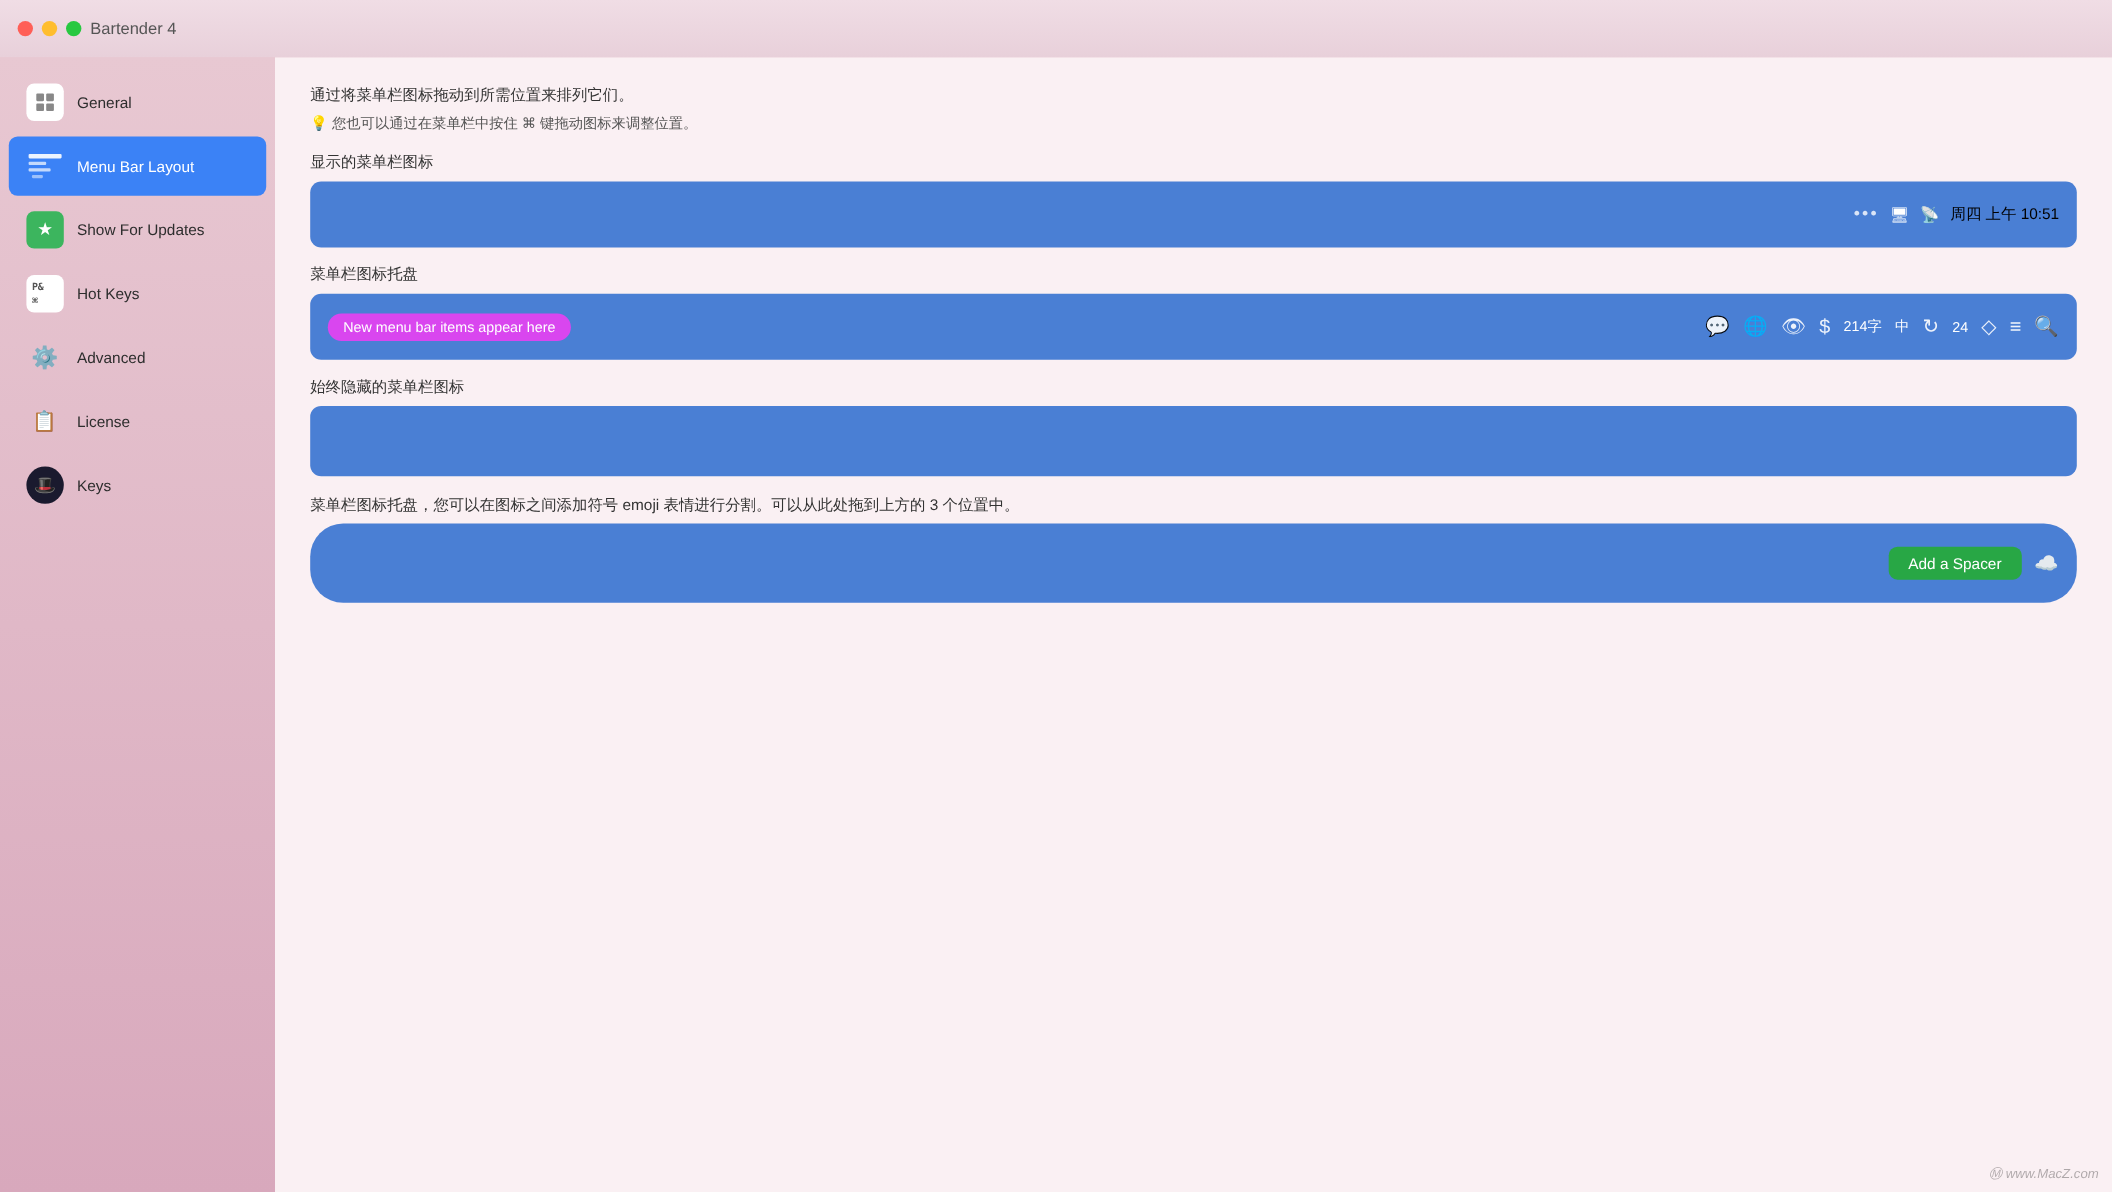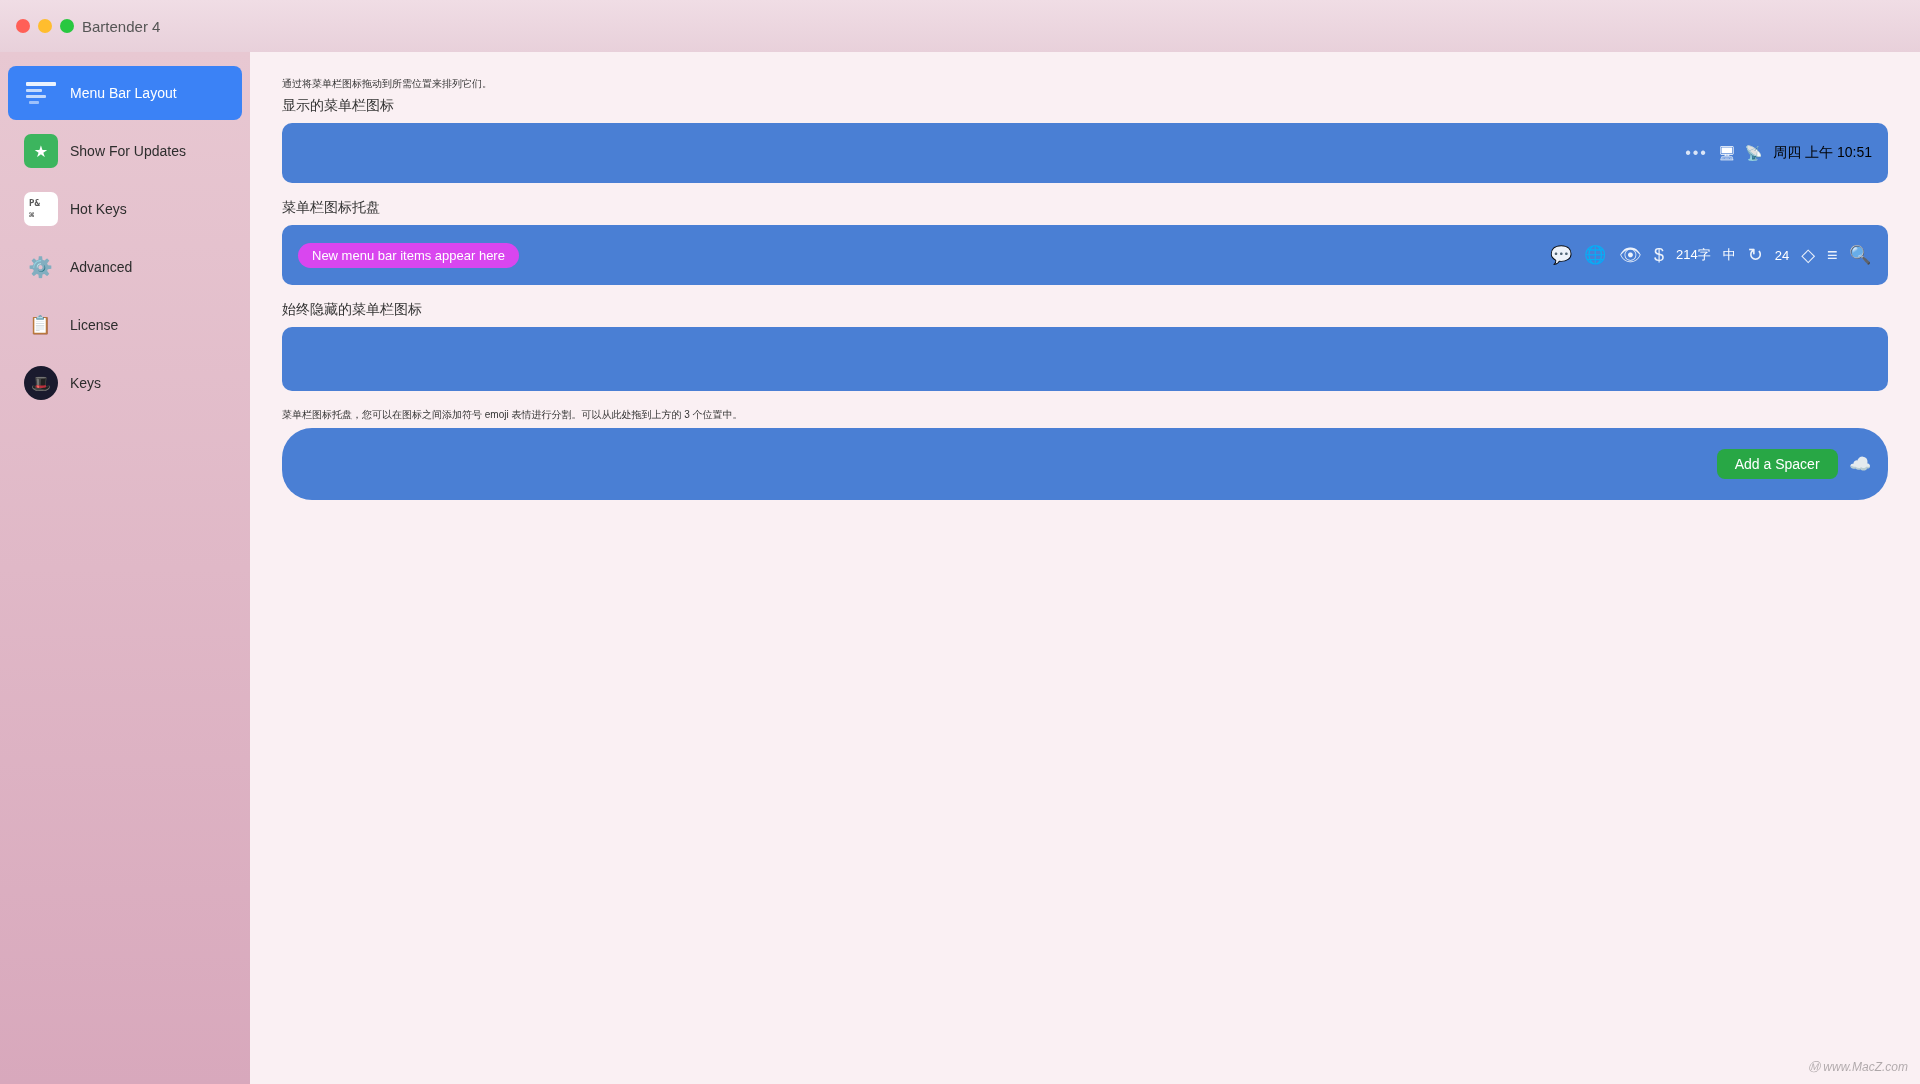--- a/index.html
+++ b/index.html
@@ -89,21 +89,21 @@
 
     
     .content {
       flex: 1;
       background: #faf0f3;
       padding: 24px 32px;
       overflow-y: auto;
     }
 
     .instruction-text {
-      font-size: 10px;
+      font-size: 14px;
       color: #333;
       margin-bottom: 6px;
       line-height: 1.5;
     }
     .instruction-note {
       font-size: 13px;
       color: #555;
       margin-bottom: 18px;
     }
 
@@ -297,20 +297,31 @@
   </div>
   <div class="title-bar-title">
     <span>Bartender</span><span> 4</span>
   </div>
 </div>
 
 <div class="app-container">
 
   <div class="sidebar">
 
+    <div class="sidebar-item">
+      <div class="icon-general">
+        <svg width="20" height="20" viewBox="0 0 20 20" fill="none">
+          <rect x="2" y="2" width="7" height="7" rx="1" fill="#888"></rect>
+          <rect x="11" y="2" width="7" height="7" rx="1" fill="#888"></rect>
+          <rect x="2" y="11" width="7" height="7" rx="1" fill="#888"></rect>
+          <rect x="11" y="11" width="7" height="7" rx="1" fill="#888"></rect>
+        </svg>
+      </div>
+      <span class="sidebar-label">General</span>
+    </div>
 
     <div class="sidebar-item active">
       <div class="icon-menubar">
         <svg width="34" height="34" viewBox="0 0 34 34">
           <rect x="2" y="6" width="30" height="4" rx="1" fill="white" opacity="0.9"></rect>
           <rect x="2" y="13" width="16" height="3" rx="1" fill="white" opacity="0.7"></rect>
           <rect x="2" y="19" width="20" height="3" rx="1" fill="white" opacity="0.7"></rect>
           <rect x="5" y="25" width="10" height="3" rx="1" fill="white" opacity="0.5"></rect>
         </svg>
       </div>
@@ -348,20 +359,21 @@
     <div class="sidebar-item">
       <div class="icon-about">🎩</div>
       <span class="sidebar-label">Keys</span>
     </div>
 
   </div>
 
   <div class="content">
 
     <p class="instruction-text">通过将菜单栏图标拖动到所需位置来排列它们。</p>
+    <p class="instruction-note">💡 您也可以通过在菜单栏中按住 ⌘ 键拖动图标来调整位置。</p>
 
     <div class="section-label">显示的菜单栏图标</div>
     <div class="blue-panel visible-bar">
       <div class="menu-icons">
         <span class="menu-dot">•••</span>
         <span>🖥</span>
         <span>📡</span>
         <span class="menu-time">周四 上午 10:51</span>
       </div>
     </div>

